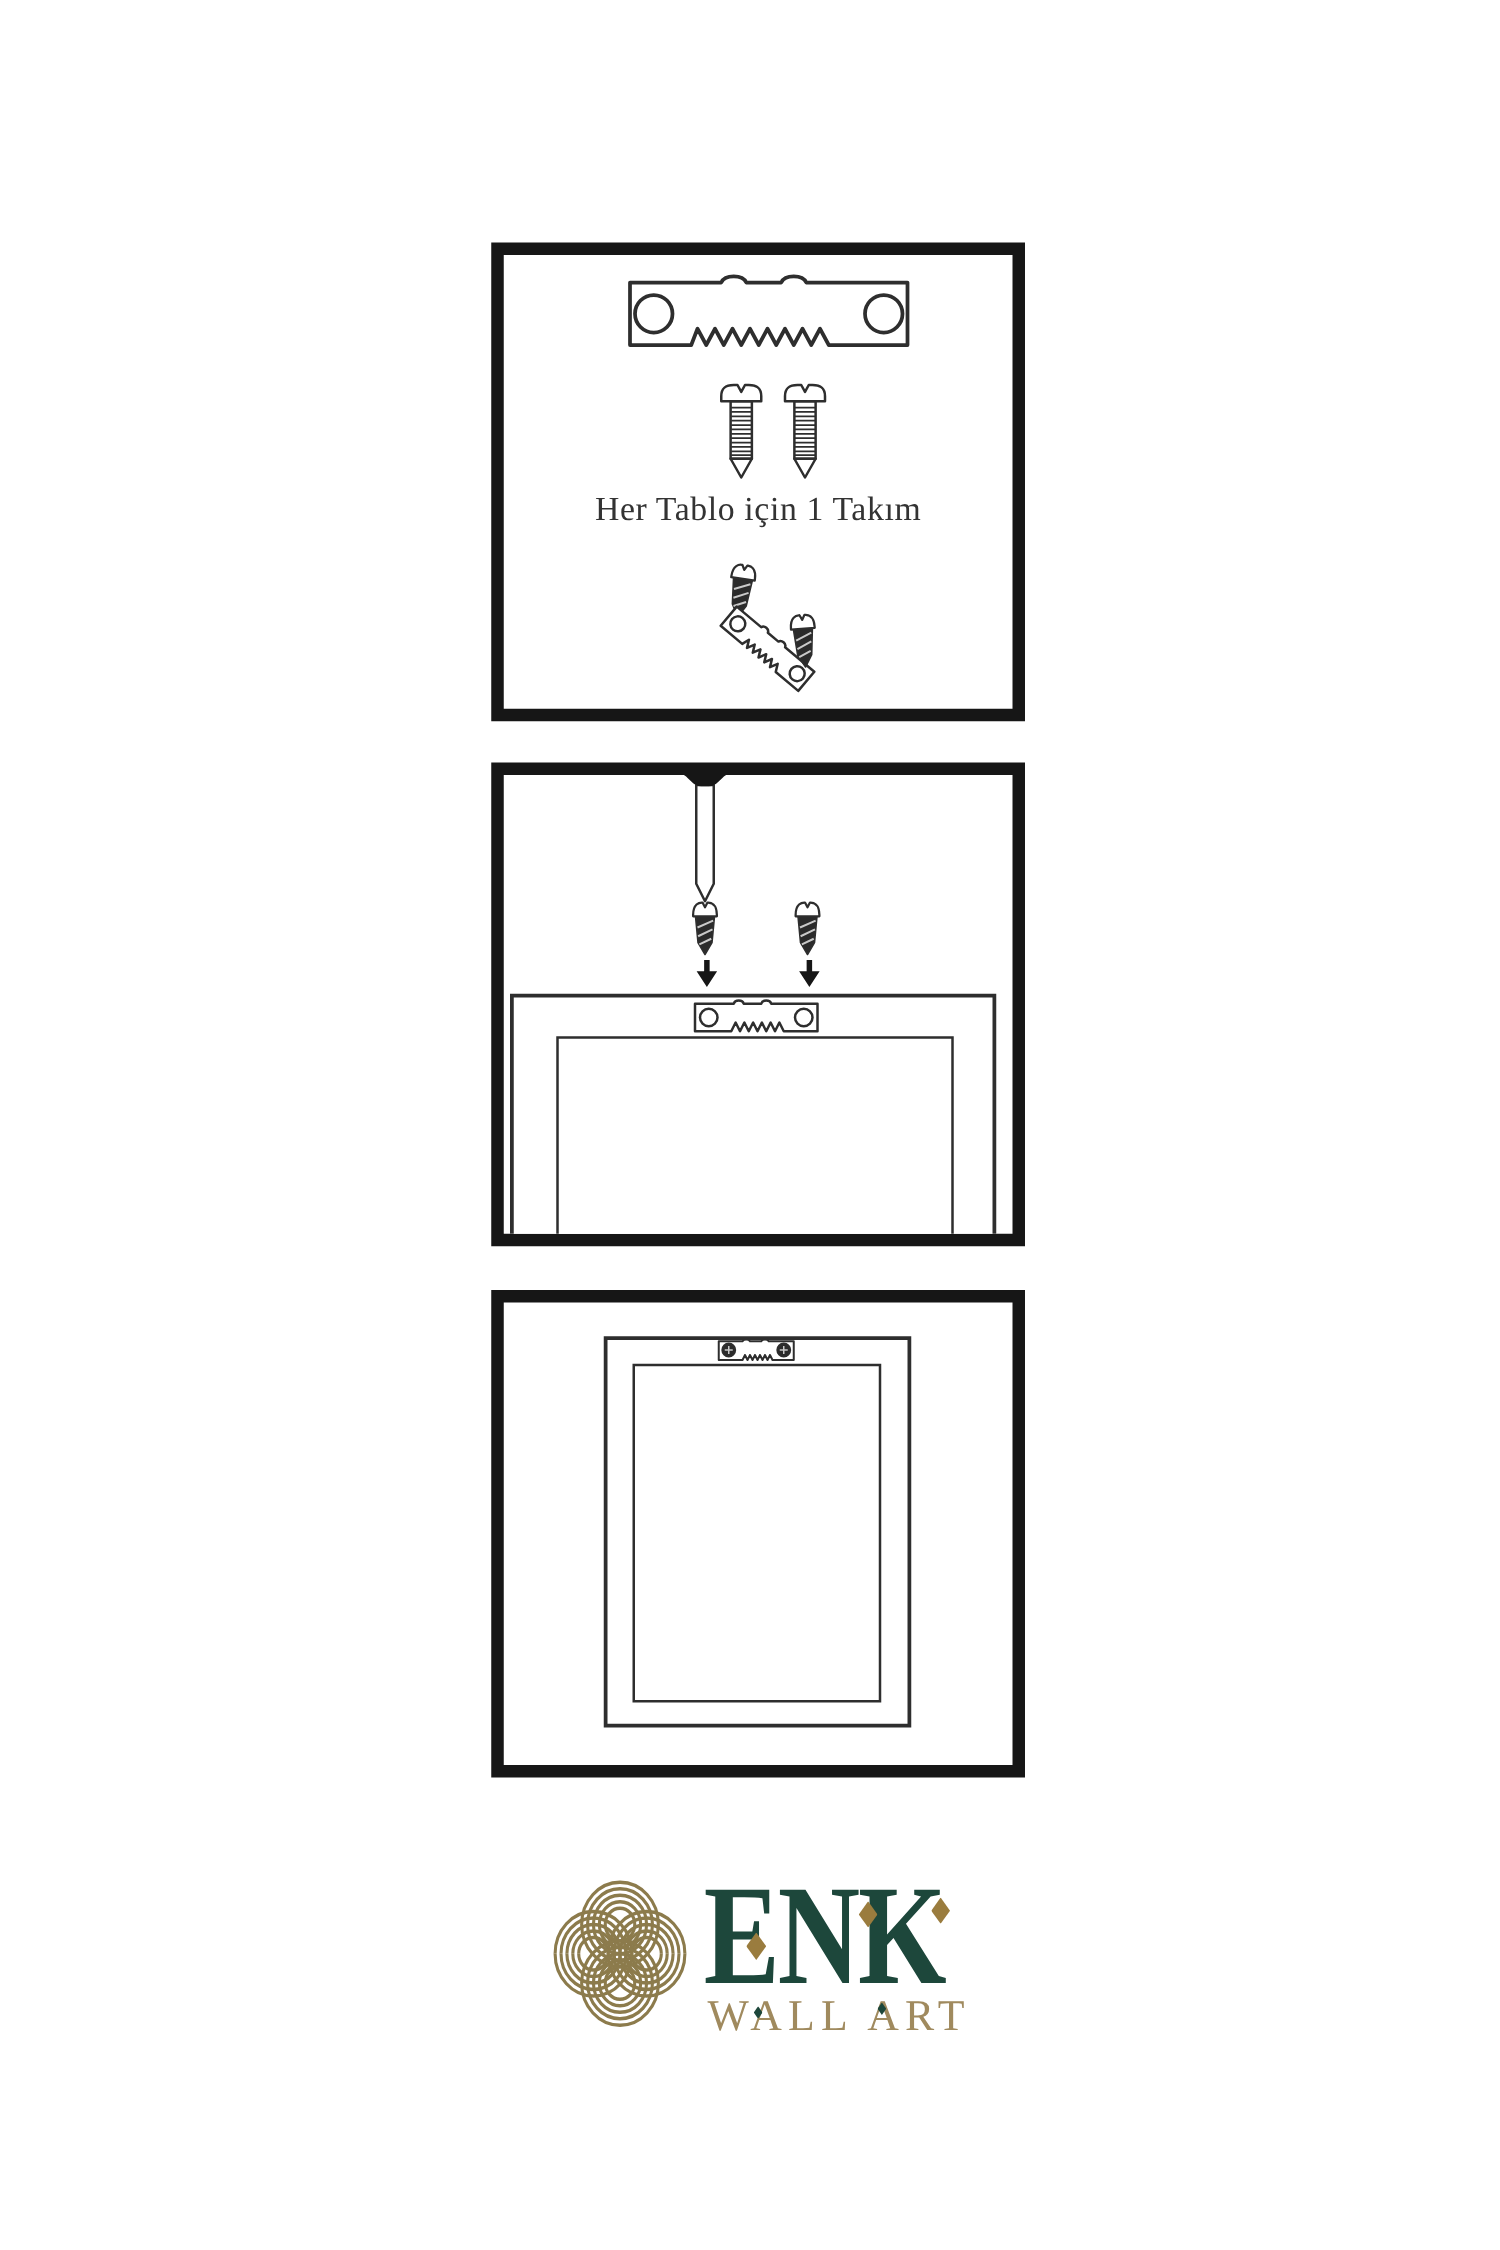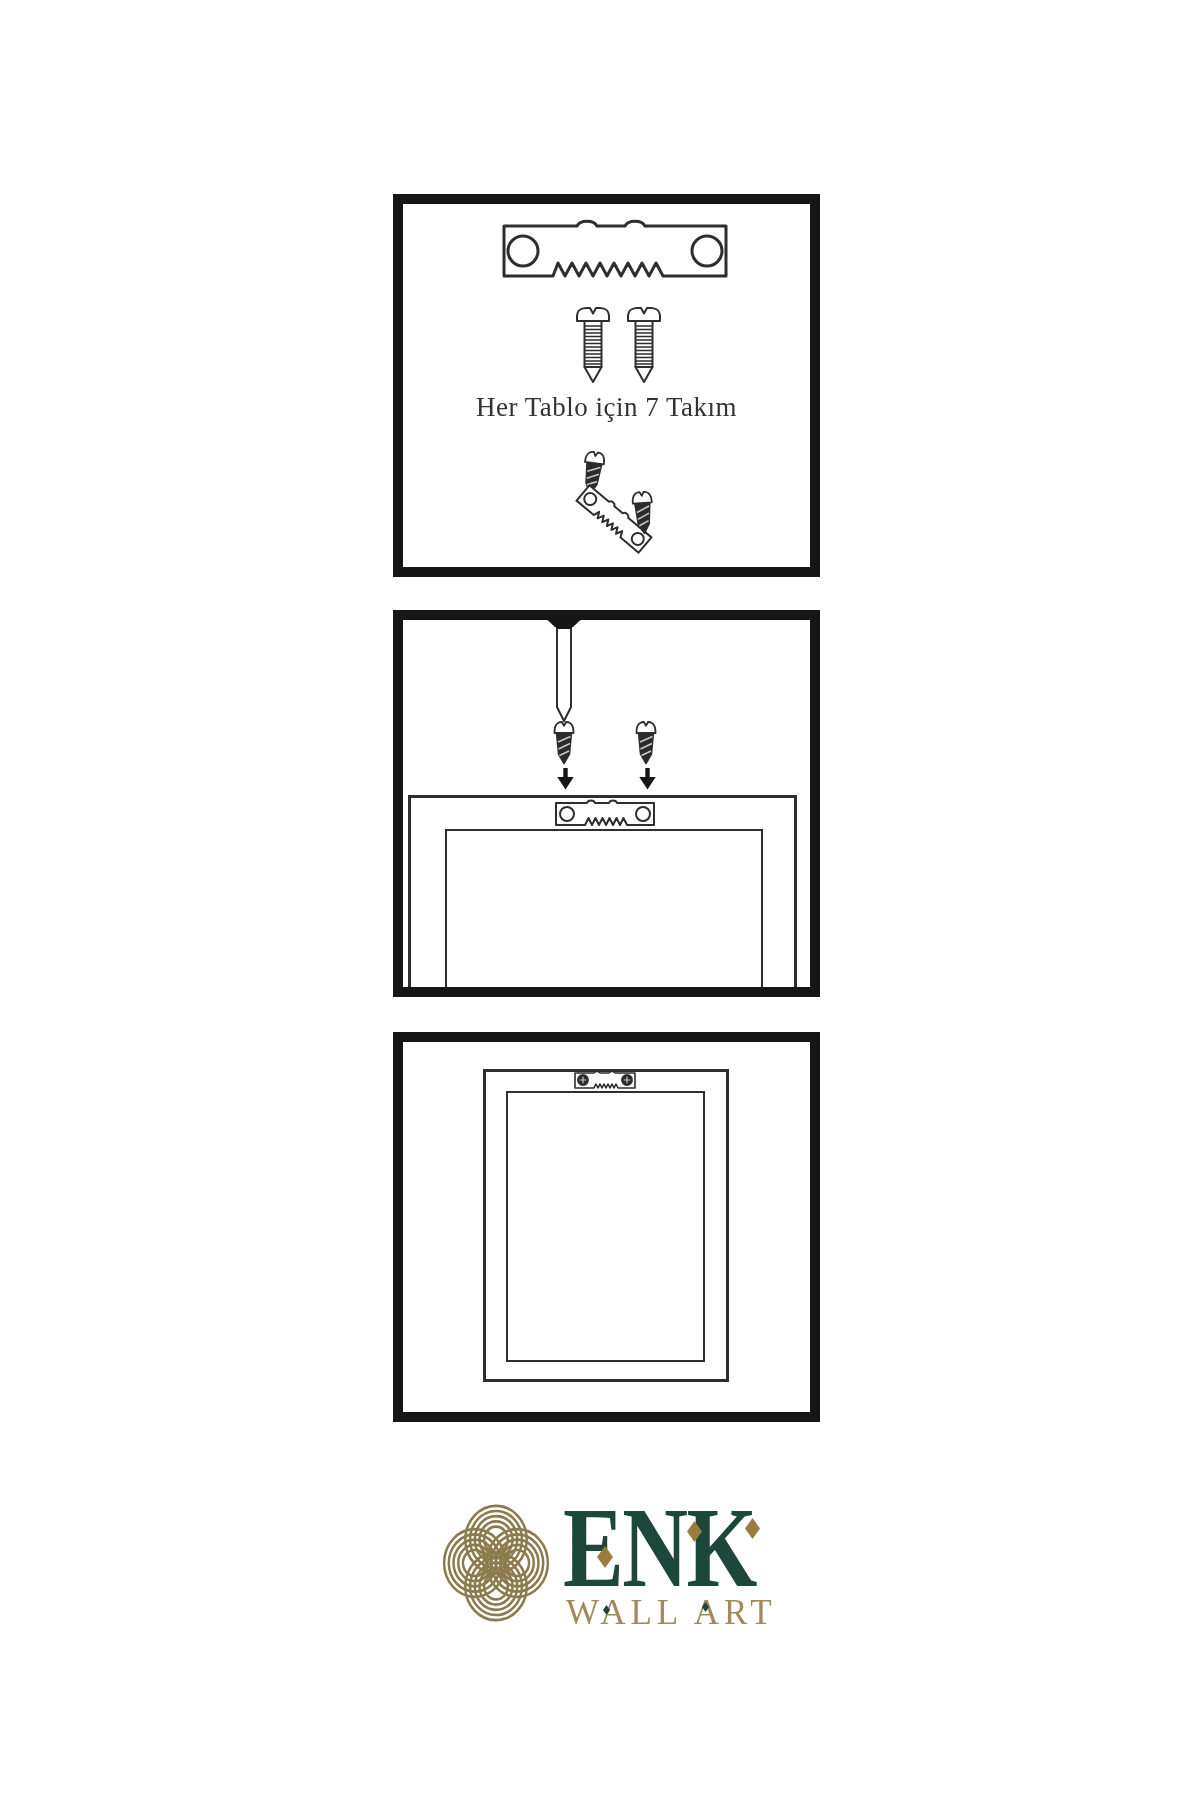--- a/index.html
+++ b/index.html
@@ -75,21 +75,21 @@
       <path class="plate" stroke-width="2" d="M11.5,62 L20,77 L28.5,62 Z"></path>
       <path class="plate" stroke-width="2" d="M4,16 L4,12 C4,4 9,3 14,3 L17,3 L20,8.5 L23,3 L26,3 C31,3 36,4 36,12 L36,16 Z"></path>
     </svg>
     <svg class="abs" style="left:221px;top:101px" width="40" height="80" viewBox="0 0 40 80">
       <rect class="plate" stroke-width="2" x="11.5" y="16" width="17" height="46"></rect>
       <path class="stroke" stroke-width="1.4" d="M12,21 H28 M12,24.5 H28 M12,28 H28 M12,31.5 H28 M12,35 H28 M12,38.5 H28 M12,42 H28 M12,45.5 H28 M12,49 H28 M12,52.5 H28 M12,56 H28 M12,59 H28"></path>
       <path class="plate" stroke-width="2" d="M11.5,62 L20,77 L28.5,62 Z"></path>
       <path class="plate" stroke-width="2" d="M4,16 L4,12 C4,4 9,3 14,3 L17,3 L20,8.5 L23,3 L26,3 C31,3 36,4 36,12 L36,16 Z"></path>
     </svg>
 
-    <div class="caption" style="top:188px">Her Tablo için 7 Takım</div>
+    <div class="caption" style="top:188px">Her Tablo için 1 Takım</div>
 
     <svg class="abs" style="left:178px;top:246px;transform:rotate(8deg)" width="24" height="46" viewBox="0 0 24 46">
       <path class="fill-dark" d="M4.5,13 L19.5,13 L17.5,34 L12,43.5 L6.5,34 Z"></path>
       <path class="stripe" stroke-width="1.6" d="M6,22 L18.5,16.5 M6.5,29 L18,23.5 M7.5,35.5 L17,31"></path>
       <path class="plate" stroke-width="1.8" d="M2.5,12 C2.5,3 7.5,2 9.5,2 L10,2 L12,5.8 L14,2 L14.5,2 C16.5,2 21.5,3 21.5,12 L21.5,13 L2.5,13 Z"></path>
     </svg>
     <svg class="abs" style="left:168px;top:303px;transform:rotate(40deg)" width="86" height="24" viewBox="0 0 86 24">
       <path class="plate" stroke-width="2" d="M2.5,2 H28 C29,-1 34,-1 35,2 H46 C47,-1 52,-1 53,2 H83.5 V22 H60
            L57,16 L54,22 L51,16 L48,22 L45,16 L42,22 L39,16 L36,22 L33,16 L30,22 L27,16 L25,22 H2.5 Z"></path>
       <circle class="stroke" stroke-width="2" cx="12" cy="12" r="6"></circle>

